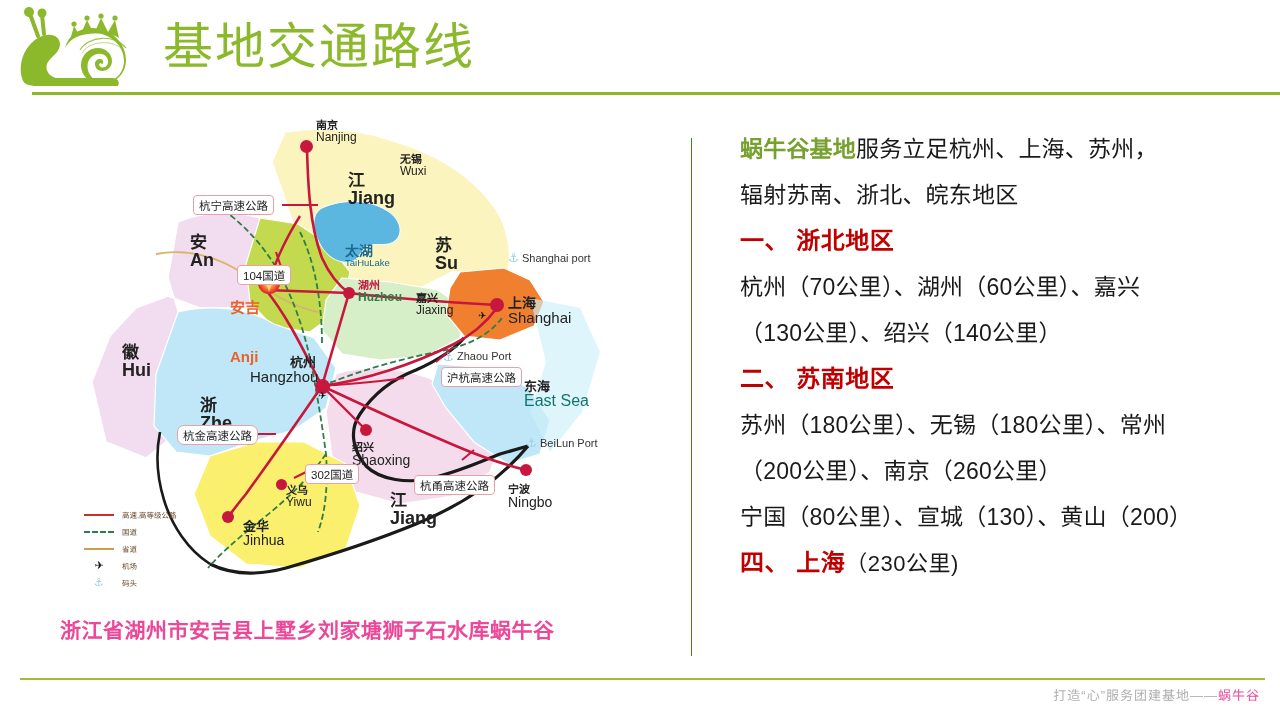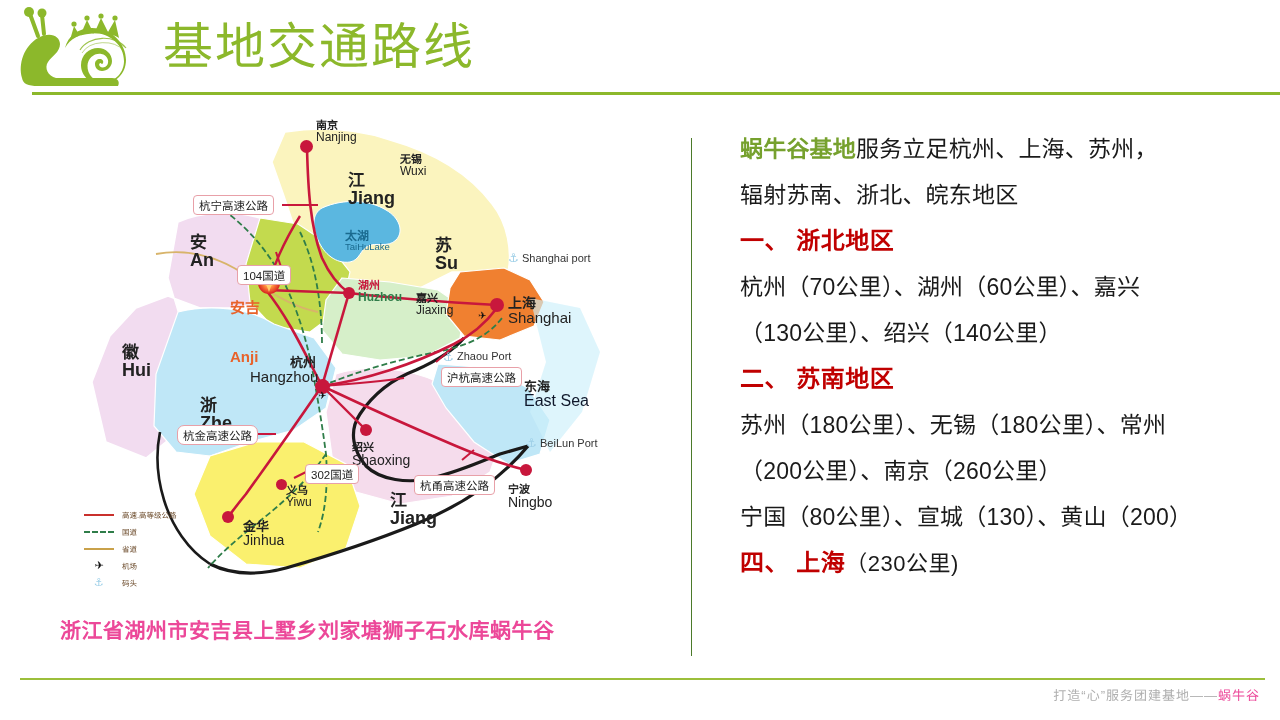--- a/index.html
+++ b/index.html
@@ -51,25 +51,25 @@
   .key-line.tan{border-top:2px solid #C9A14A;}
 
   
   .mlab{position:absolute;white-space:nowrap;line-height:1.02;}
   .mlab .cn{display:block;font-size:11px;font-weight:700;color:#222;}
   .mlab .en{display:block;font-size:12px;color:#222;}
   .mlab.big .cn{font-size:17px;font-weight:700;}
   .mlab.big .en{font-size:18px;font-weight:700;}
   .mlab.anji .cn{font-size:15px;font-weight:700;color:#E8622A;}
   .mlab.anji .en{font-size:15px;font-weight:700;color:#E8622A;margin-top:34px;}
-  .mlab.lake .cn{font-size:12px;color:#1a6a8f;}
+  .mlab.lake .cn{font-size:14px;color:#1a6a8f;margin-top:14px;}
   .mlab.lake .en{font-size:9.5px;color:#1a6a8f;}
   .mlab.port{font-size:11px;color:#333;}
   .mlab.sea .cn{font-size:13px;color:#222;}
-  .mlab.sea .en{font-size:16px;color:#0f172a;}
+  .mlab.sea .en{font-size:16px;color:#0f766e;}
 
   
   .callout{
     position:absolute;background:#fff;border:1px solid #E8A0A8;border-radius:4px;
     padding:1px 5px;font-size:11.5px;color:#222;white-space:nowrap;
     box-shadow:0 0 0 0 rgba(0,0,0,0);
   }
 
   
   .dot{position:absolute;border-radius:50%;background:#C8173C;}

